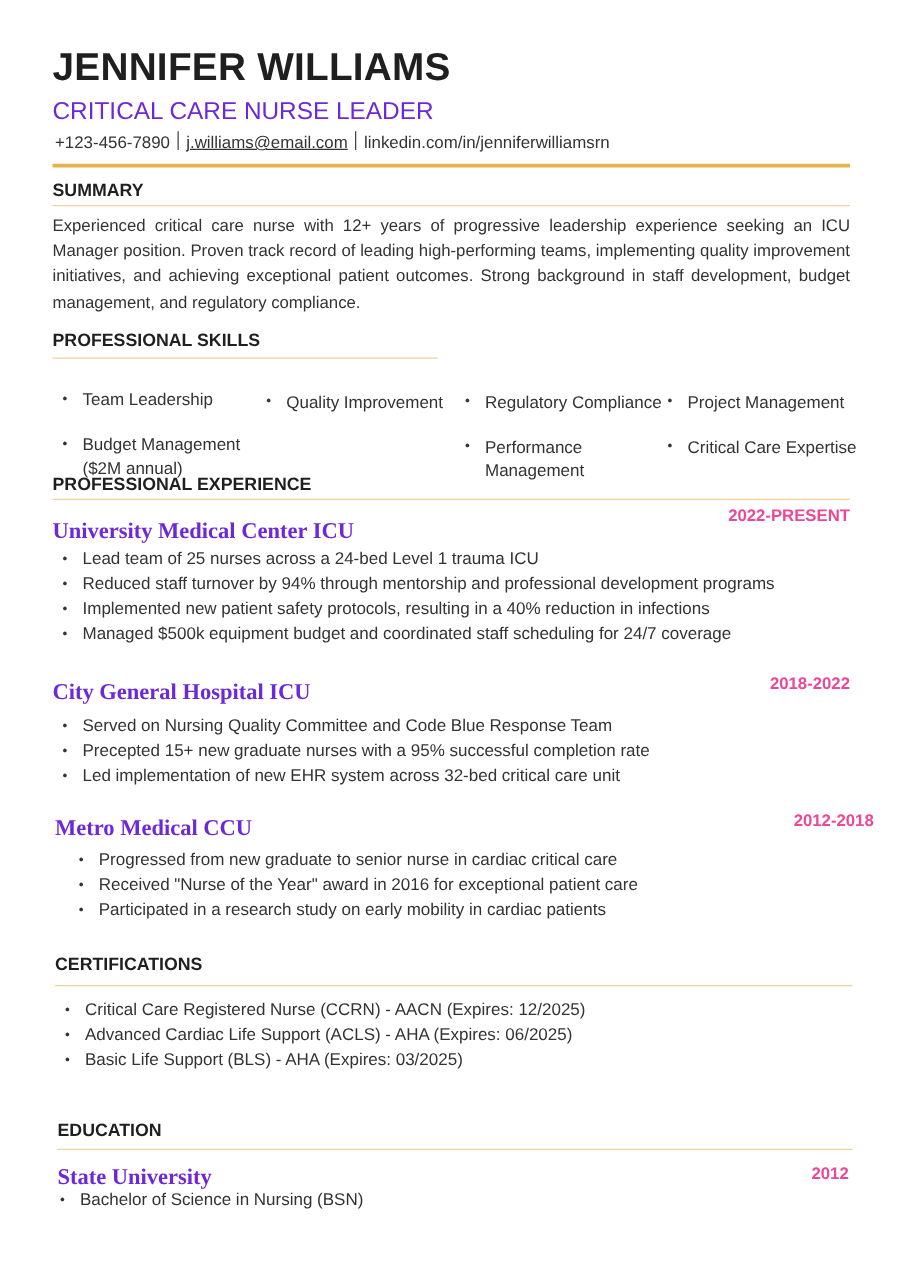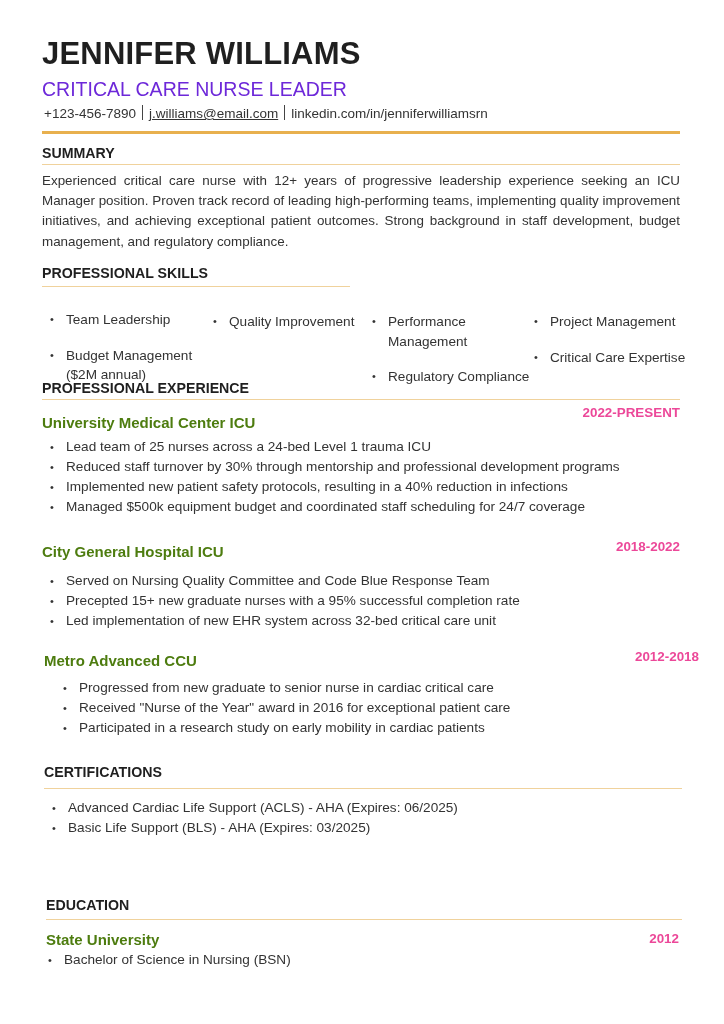--- a/index.html
+++ b/index.html
@@ -13,21 +13,21 @@
   .contact .email { text-decoration: underline; }
   .rule-main { left: 42px; top: 131px; width: 638px; height: 3px; background: #e8b04e; }
   .h2 { font-size: 14.2px; font-weight: bold; color: #1f1f1f; }
   .rule { height: 1px; background: #f0d29c; }
   .para { left: 42px; top: 171px; width: 638px; font-size: 13.4px; line-height: 20.2px; color: #333; text-align: justify; }
   ul { margin: 0; padding: 0; list-style: none; }
   li { position: relative; padding-left: 24px; font-size: 13.6px; line-height: 20px; color: #333; }
   li::before { content: "•"; position: absolute; left: 8px; top: 0; font-size: 11px; color: #333; }
   .skills-col { position: absolute; top: 294px; }
   .skills-col li { line-height: 19.5px; margin-top: 16px; }
-  .org { font-size: 15px; font-weight: bold; color: #4d7c0f; }
+  .org { font-size: 18px; font-weight: bold; color: #6d28d9; font-family: Liberation Serif, serif; }
   .date { font-size: 13.4px; font-weight: bold; color: #ec4899; }
 </style>
 </head>
 <body>
 
 <div class="abs name">JENNIFER WILLIAMS</div>
 <div class="abs title">CRITICAL CARE NURSE LEADER</div>
 <div class="abs contact">
   <span>+123-456-7890</span><span class="sep"></span><span class="email">j.williams@email.com</span><span class="sep"></span><span>linkedin.com/in/jenniferwilliamsrn</span>
 </div>
@@ -40,65 +40,66 @@
 <div class="abs h2" style="left:42px; top:265px;">PROFESSIONAL SKILLS</div>
 <div class="abs rule" style="left:42px; top:286px; width:308px;"></div>
 <ul class="skills-col" style="left:42px; width:170px;">
   <li>Team Leadership</li>
   <li>Budget Management ($2M annual)</li>
 </ul>
 <ul class="skills-col" style="left:205px; width:165px; top:296px;">
   <li>Quality Improvement</li>
 </ul>
 <ul class="skills-col" style="left:364px; width:175px; top:296px;">
+  <li>Regulatory Compliance</li>
   <li>Performance Management</li>
-  <li>Regulatory Compliance</li>
 </ul>
 <ul class="skills-col" style="left:526px; width:190px; top:296px;">
   <li>Project Management</li>
   <li>Critical Care Expertise</li>
 </ul>
 
 <div class="abs h2" style="left:42px; top:380px;">PROFESSIONAL EXPERIENCE</div>
 <div class="abs rule" style="left:42px; top:399px; width:638px;"></div>
 
 <div>
   <div class="abs org" style="left:42px; top:414px;">University Medical Center ICU</div>
   <div class="abs date" style="right:44px; top:405px;">2022-PRESENT</div>
   <ul class="abs" style="left:42px; top:437px; width:660px;">
     <li>Lead team of 25 nurses across a 24-bed Level 1 trauma ICU</li>
-    <li>Reduced staff turnover by 30% through mentorship and professional development programs</li>
+    <li>Reduced staff turnover by 94% through mentorship and professional development programs</li>
     <li>Implemented new patient safety protocols, resulting in a 40% reduction in infections</li>
     <li>Managed $500k equipment budget and coordinated staff scheduling for 24/7 coverage</li>
   </ul>
 </div>
 
 <div>
   <div class="abs org" style="left:42px; top:543px;">City General Hospital ICU</div>
   <div class="abs date" style="right:44px; top:539px;">2018-2022</div>
   <ul class="abs" style="left:42px; top:571px; width:660px;">
     <li>Served on Nursing Quality Committee and Code Blue Response Team</li>
     <li>Precepted 15+ new graduate nurses with a 95% successful completion rate</li>
     <li>Led implementation of new EHR system across 32-bed critical care unit</li>
   </ul>
 </div>
 
 <div>
-  <div class="abs org" style="left:44px; top:652px;">Metro Advanced CCU</div>
+  <div class="abs org" style="left:44px; top:652px;">Metro Medical CCU</div>
   <div class="abs date" style="right:25px; top:649px;">2012-2018</div>
   <ul class="abs" style="left:55px; top:678px; width:660px;">
     <li>Progressed from new graduate to senior nurse in cardiac critical care</li>
     <li>Received "Nurse of the Year" award in 2016 for exceptional patient care</li>
     <li>Participated in a research study on early mobility in cardiac patients</li>
   </ul>
 </div>
 
 <div class="abs h2" style="left:44px; top:764px;">CERTIFICATIONS</div>
 <div class="abs rule" style="left:44px; top:788px; width:638px;"></div>
 <ul class="abs" style="left:44px; top:798px; width:660px;">
+  <li>Critical Care Registered Nurse (CCRN) - AACN (Expires: 12/2025)</li>
   <li>Advanced Cardiac Life Support (ACLS) - AHA (Expires: 06/2025)</li>
   <li>Basic Life Support (BLS) - AHA (Expires: 03/2025)</li>
 </ul>
 
 <div class="abs h2" style="left:46px; top:897px;">EDUCATION</div>
 <div class="abs rule" style="left:46px; top:919px; width:636px;"></div>
 <div class="abs org" style="left:46px; top:931px;">State University</div>
 <div class="abs date" style="right:45px; top:931px;">2012</div>
 <ul class="abs" style="left:40px; top:950px; width:660px;">
   <li>Bachelor of Science in Nursing (BSN)</li>

